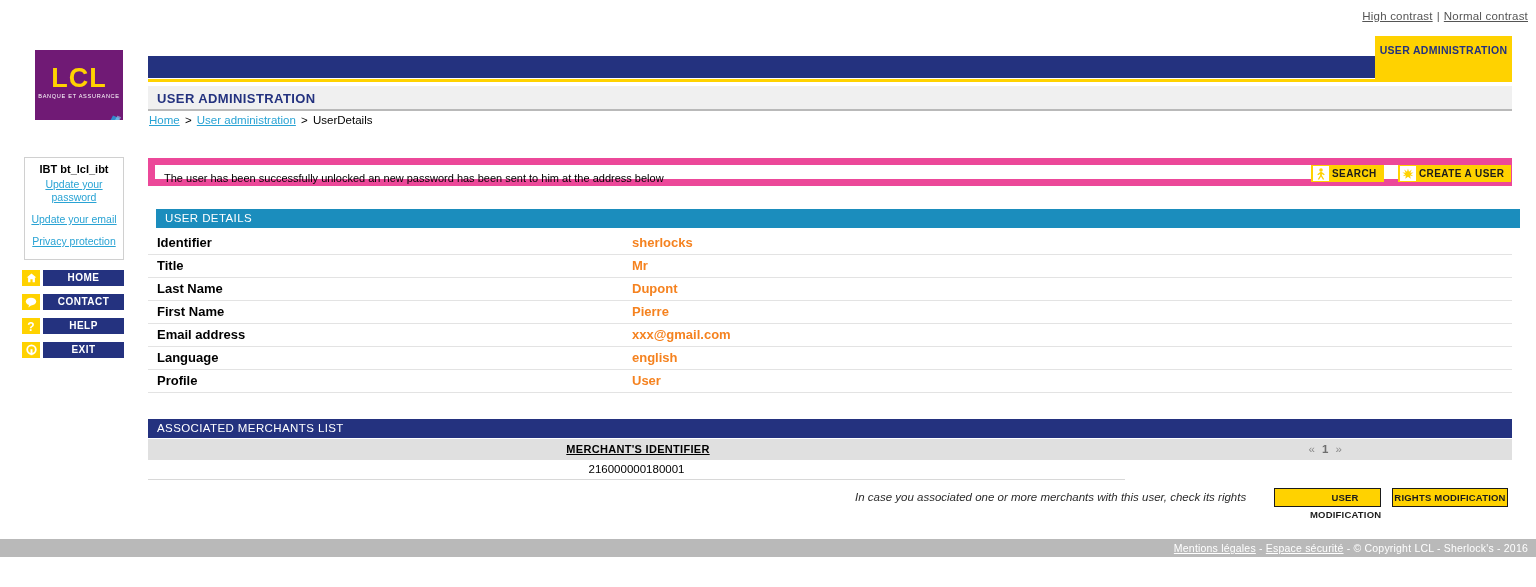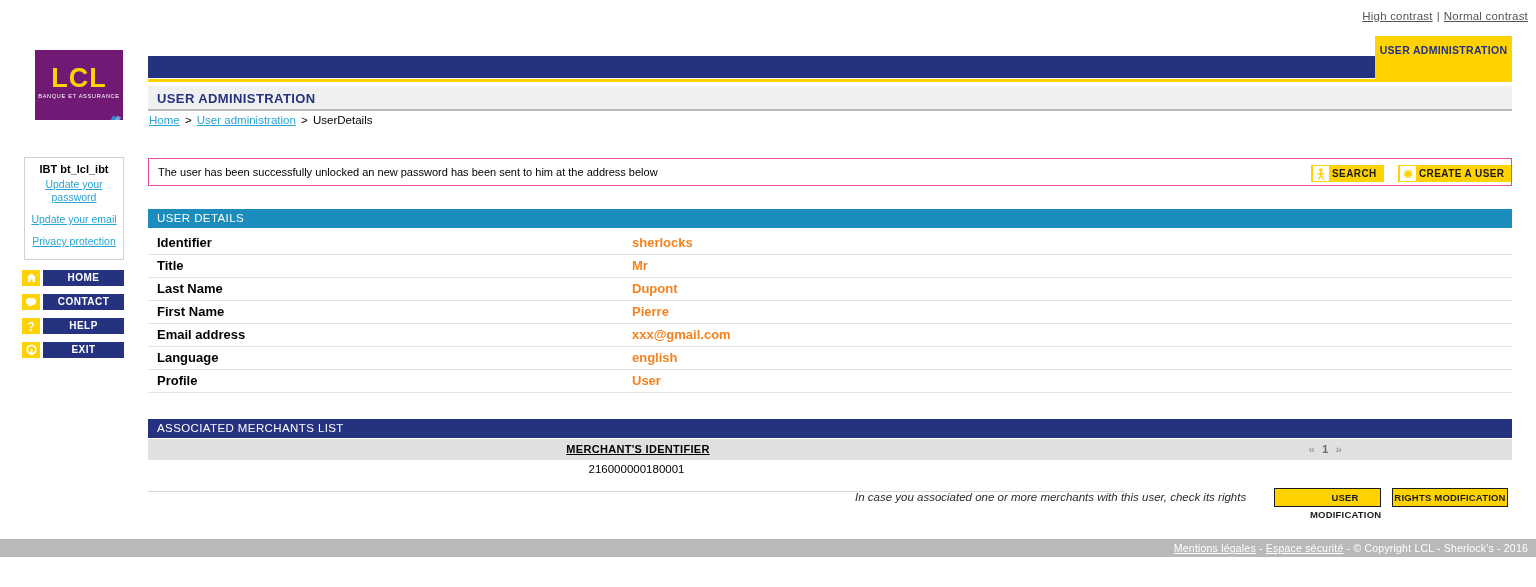--- a/index.html
+++ b/index.html
@@ -160,21 +160,21 @@
     letter-spacing:0.5px;
     text-align:center;
     line-height:16px;
   }
 
   
   .msg-box {
     position:absolute; left:148px; top:158px;
     width:1364px; height:28px;
     background:#ffffff;
-    border:1px solid #ec4899;
+    border:7px solid #ec4899;
   }
   .msg-box .msg-text {
     position:absolute; left:9px; top:7px;
     font-size:11px;
     color:#000;
   }
 
   
   .act-btn {
     position:absolute;
@@ -200,21 +200,21 @@
 
   
   .sec-header {
     position:absolute;
     left:148px; width:1364px; height:19px;
     color:#ffffff;
     font-size:11.5px;
     letter-spacing:0.4px;
     padding:3px 0 0 9px;
   }
-  .sec-teal { background:#1b8dbd; top:209px; }
+  .sec-teal { background:#1b8dbd; top:209px;margin-left:8px; }
   .sec-navy { background:#24327f; top:419px; }
 
   
   .details {
     position:absolute; left:148px; top:231px;
     width:1364px;
     border-collapse:collapse;
   }
   .details tr { height:23px; }
   .details td {
@@ -253,21 +253,21 @@
     position:absolute; right:168px; top:4px;
     font-size:11.5px;
     color:#8a8a8a;
     letter-spacing:2px;
   }
   .pager span { cursor:default; }
   .pager .pg-num { color:#6e6e6e; font-weight:bold; }
 
   .merch-row {
     position:absolute; left:148px; top:460px;
-    width:977px; height:32px;
+    width:977px; height:20px;
     border-bottom:1px solid #d8d8d8;
     background:#fff;
   }
   .merch-row .cell {
     position:absolute; left:0; top:3px; width:977px;
     text-align:center;
     font-size:11.5px;
     color:#000;
   }
 

